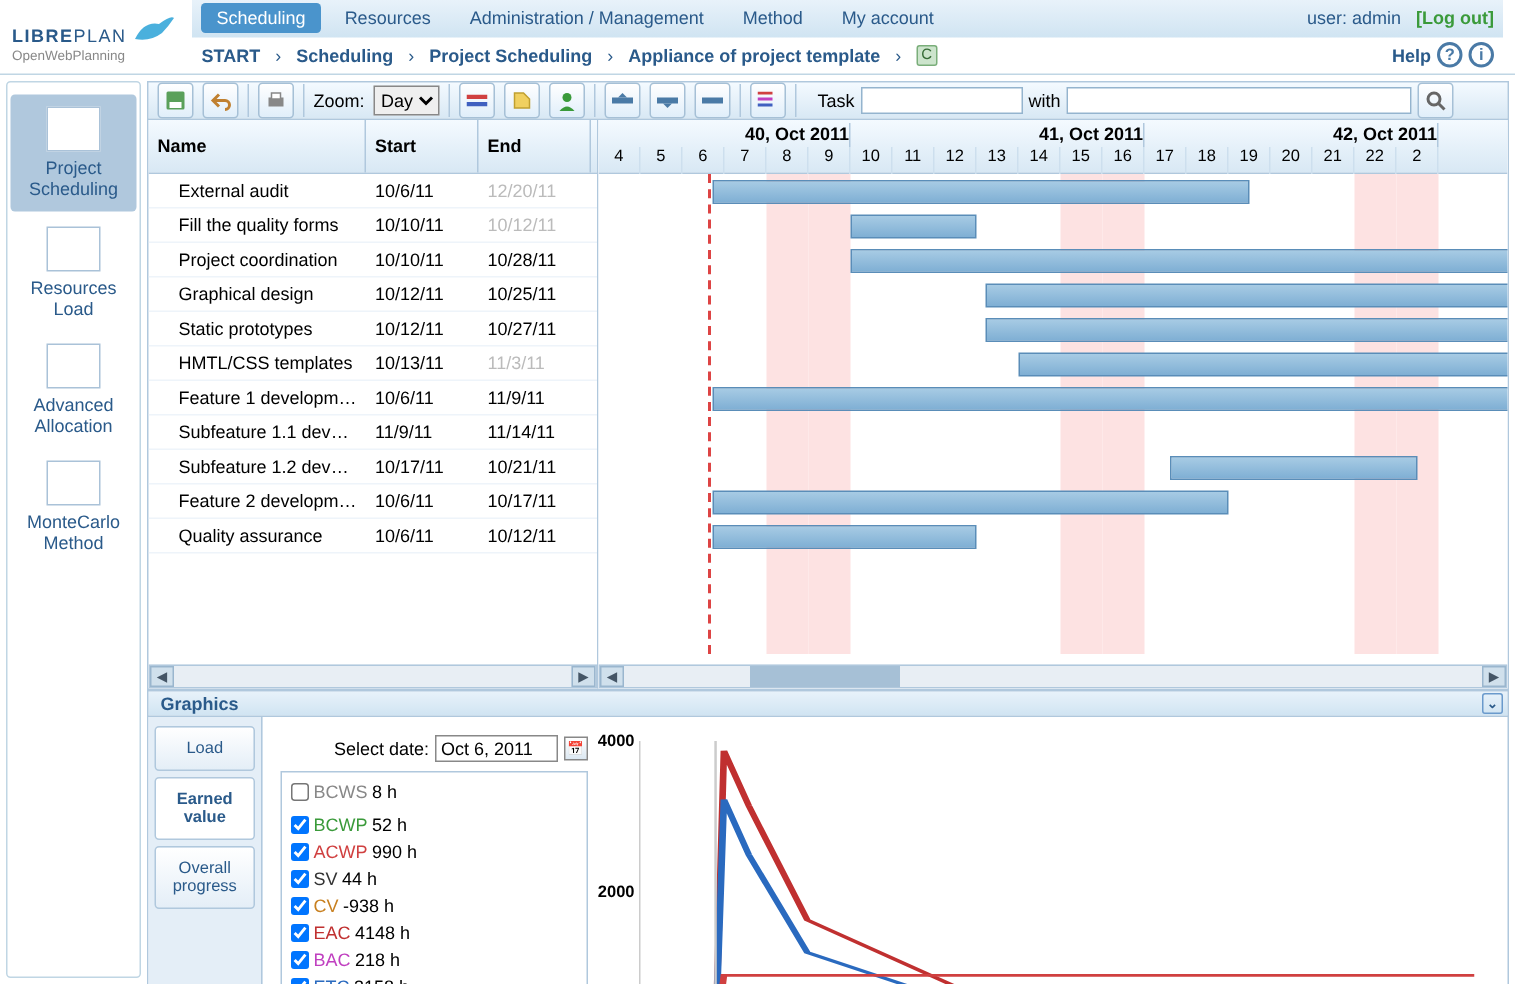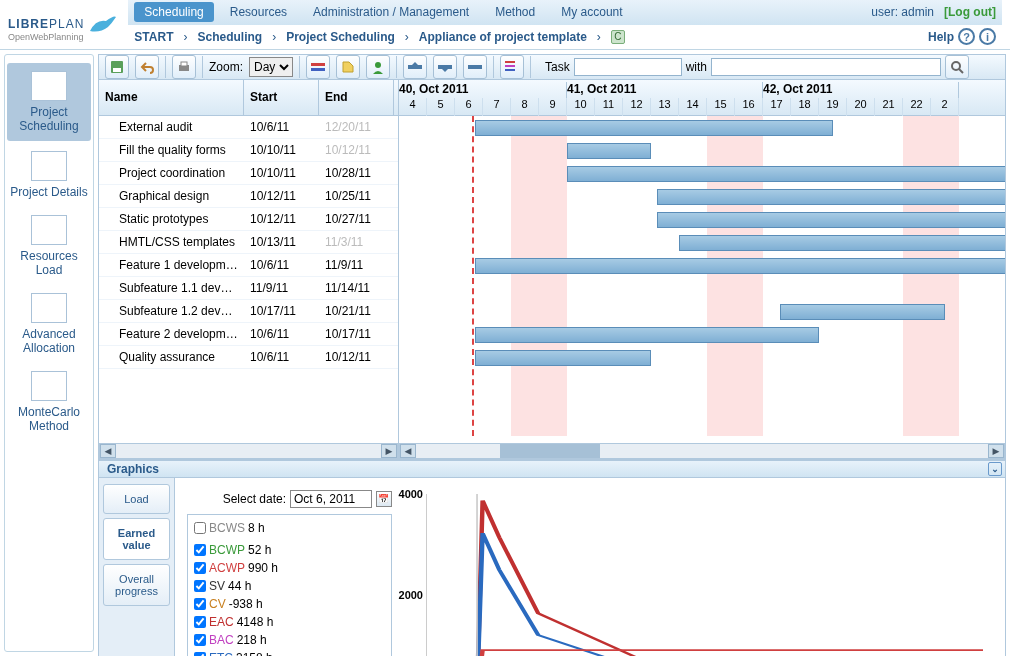--- a/index.html
+++ b/index.html
@@ -1,18 +1,18 @@
 <!DOCTYPE html>
 <html><head>
 <meta charset="utf-8">
 <style>
 *{margin:0;padding:0;box-sizing:border-box;font-family:Arial,Helvetica,sans-serif;font-size:12px}
 body{width:1010px;height:656px;background:#fff;overflow:hidden}
 .topbar{height:50px;display:flex;align-items:center;padding:0 8px;border-bottom:1px solid #c0d6e4}
-.logo{display:flex;align-items:center;margin-right:10px}
+.logo{display:flex;align-items:flex-start;margin-right:10px}
 .logo-text{font-size:22px;font-weight:300;letter-spacing:1px;color:#2a5a8a}
 .logo-text b{font-weight:700}
 .logo-sub{font-size:9px;color:#888;margin-top:-2px}
 .logo-left{display:flex;flex-direction:column}
 .bird{width:30px;height:24px;margin-left:4px}
 .menus{display:flex;flex-direction:column;flex:1;height:100%}
 .menu-row{display:flex;align-items:center;height:25px;padding:2px 6px;gap:6px}
 .menu-row.top{background:linear-gradient(#e8f2fa,#d0e4f2)}
 .tab{padding:3px 10px;border-radius:3px;color:#2a5a8a;cursor:pointer}
 .tab.active{background:#4a94cc;color:#fff}
@@ -41,21 +41,21 @@
 .tt-head div{padding:10px 6px;font-weight:bold;border-right:1px solid #b0c8dd}
 .tt-name{width:145px}
 .tt-start{width:75px}
 .tt-end{width:75px}
 .tt-body{overflow:hidden;flex:1}
 .tt-row{display:flex;height:23px;align-items:center;border-bottom:1px solid #eef4fa}
 .tt-row div{padding:0 6px;overflow:hidden;white-space:nowrap;text-overflow:ellipsis}
 .tt-row .dim{color:#bbb}
 .gantt{flex:1;position:relative;overflow:hidden;background:#fff}
 .g-head{height:36px;border-bottom:1px solid #b0c8dd;background:linear-gradient(#f4faff,#d8e8f4);position:relative}
-.g-week{position:absolute;top:2px;height:16px;text-align:left;font-weight:bold;border-right:1px solid #b0c8dd}
+.g-week{position:absolute;top:2px;height:16px;text-align:right;font-weight:bold;border-right:1px solid #b0c8dd}
 .g-days{position:absolute;top:18px;height:18px;display:flex}
 .g-day{width:28px;text-align:center;border-right:1px solid #cddfee;font-size:11px}
 .g-body{position:relative;height:320px}
 .g-weekend{position:absolute;top:0;bottom:0;background:#fde2e2;width:28px}
 .g-bar{position:absolute;height:16px;background:linear-gradient(#a7cbe4,#7fafd4);border:1px solid #5a8db8}
 .g-vline{position:absolute;top:0;bottom:0;border-left:2px dashed #d44}
 .scroll-h{height:16px;background:#e8eef4;border:1px solid #b0c8dd;position:relative}
 .scroll-thumb{position:absolute;height:14px;background:#a6c0d6;top:0}
 .scroll-arrow{position:absolute;width:16px;height:14px;background:#d0e0ec;border:1px solid #9ab6ce;top:0;display:flex;align-items:center;justify-content:center;font-size:9px;color:#456}
 .graphics-bar{height:18px;background:linear-gradient(#e8f2fa,#d0e4f2);border:1px solid #b0c8dd;padding:2px 8px;color:#2a5a8a;font-weight:bold;display:flex;align-items:center;position:relative}
@@ -122,24 +122,20 @@
 </div>
 
 <div class="main">
  <div class="sidenav" id="sn">
       <div class="sn-item active">
         <div class="sn-icon"></div>
         <span>Project Scheduling</span>
       </div>
       <div class="sn-item">
         <div class="sn-icon"></div>
-        <span>Project Details</span>
-      </div>
-      <div class="sn-item">
-        <div class="sn-icon"></div>
         <span>Resources Load</span>
       </div>
       <div class="sn-item">
         <div class="sn-icon"></div>
         <span>Advanced Allocation</span>
       </div>
       <div class="sn-item">
         <div class="sn-icon"></div>
         <span>MonteCarlo Method</span>
       </div>

